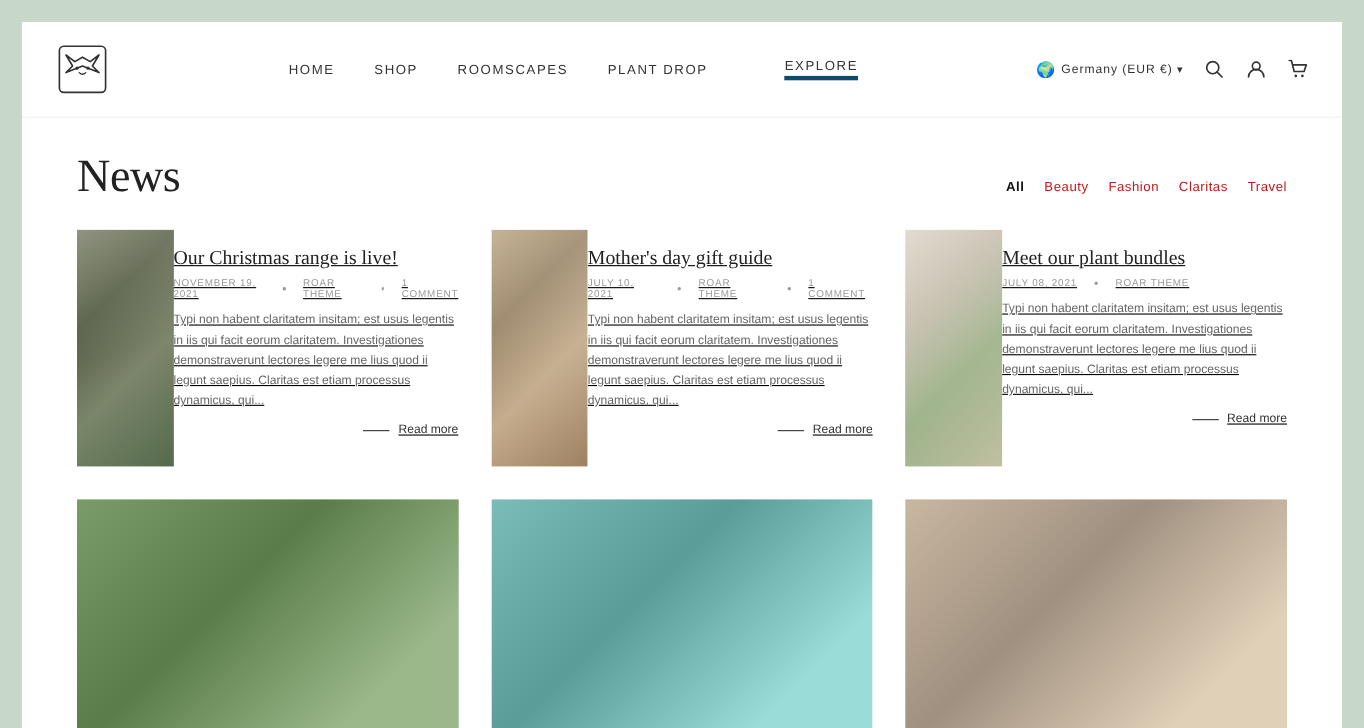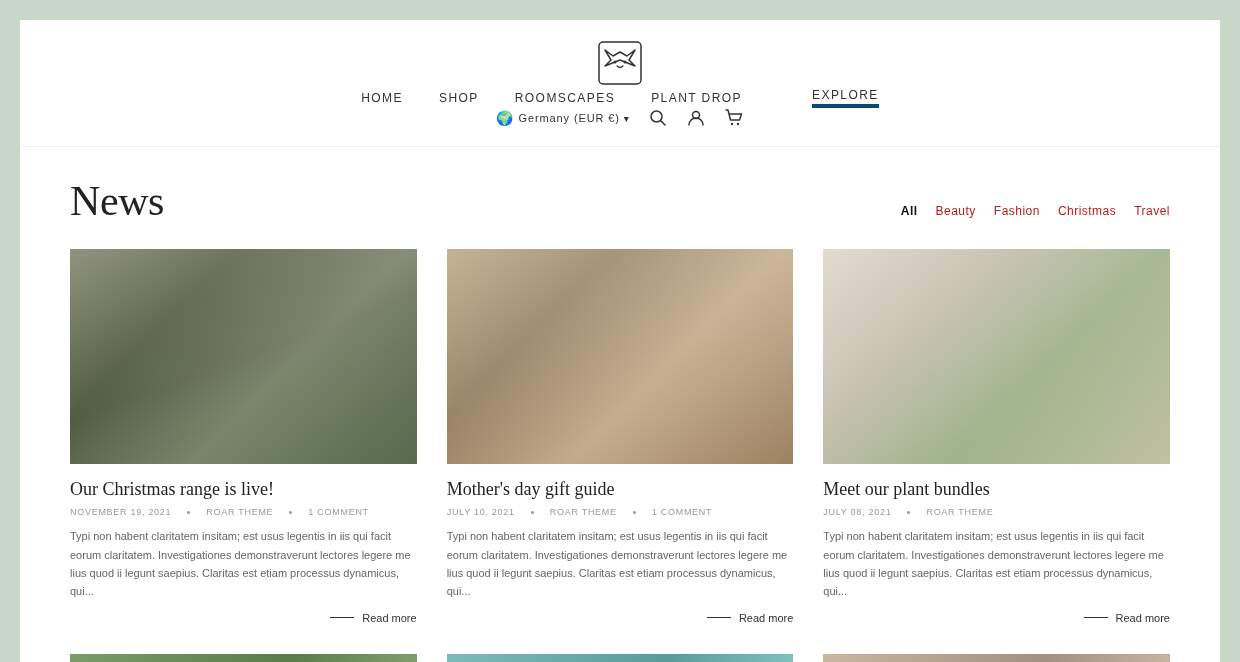--- a/index.html
+++ b/index.html
@@ -18,21 +18,20 @@
       margin: 20px;
       padding: 0;
     }
     
     .header {
       display: flex;
       align-items: center;
       justify-content: space-between;
       padding: 18px 30px;
       border-bottom: 1px solid #eee;
-      flex-direction: column;
     }
     .logo {
       width: 50px;
       height: 50px;
     }
     .nav {
       display: flex;
       align-items: center;
       gap: 36px;
     }
@@ -109,21 +108,22 @@
       text-align: center;
     }
     
     .articles-grid {
       display: grid;
       grid-template-columns: repeat(3, 1fr);
       gap: 30px;
     }
     .article-card {
       display: flex;
-      flex-direction: column;
+      flex-direction: row;
+      text-decoration: underline;
     }
     .article-img {
       width: 100%;
       height: 215px;
       object-fit: cover;
       background: #ccc;
       overflow: hidden;
       position: relative;
     }
     
@@ -277,21 +277,21 @@
   </header>
 
   <main class="main">
 
     <div class="page-header">
       <h1 class="page-title">News</h1>
       <div class="filter-links">
         <span class="filter-link active">All</span>
         <span class="filter-link">Beauty</span>
         <span class="filter-link">Fashion</span>
-        <span class="filter-link">Christmas</span>
+        <span class="filter-link">Claritas</span>
         <span class="filter-link">Travel</span>
       </div>
     </div>
 
     <div class="articles-grid">
 
       <article class="article-card">
         <div class="article-img img-christmas"></div>
         <div class="article-body">
           <h2 class="article-title">Our Christmas range is live!</h2>

